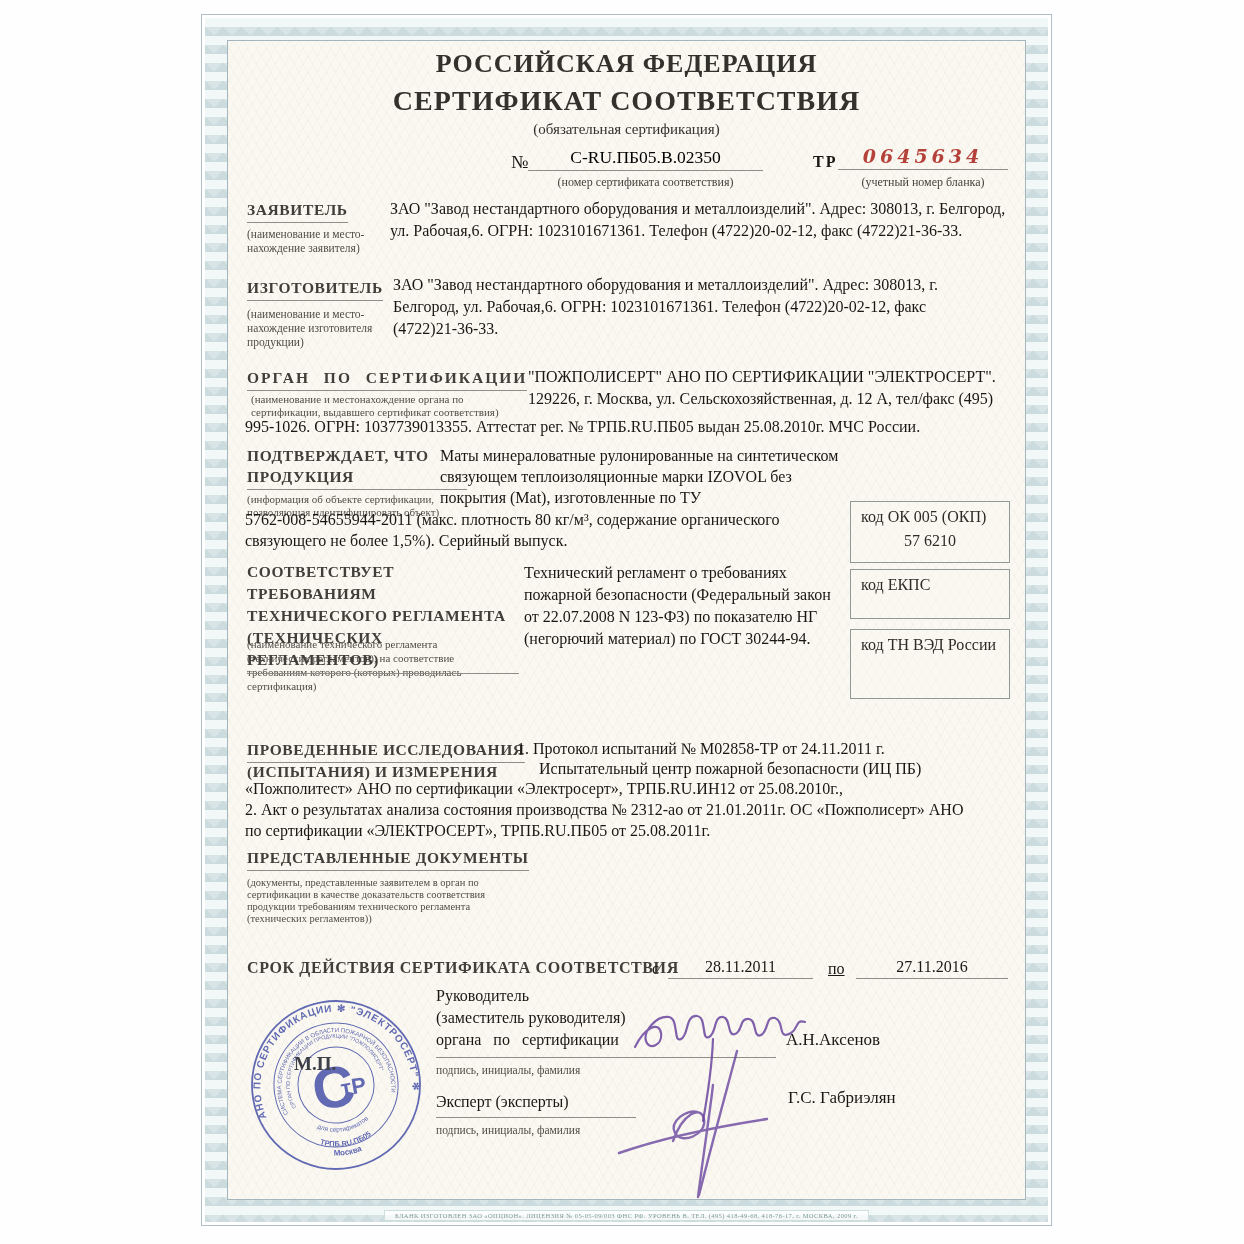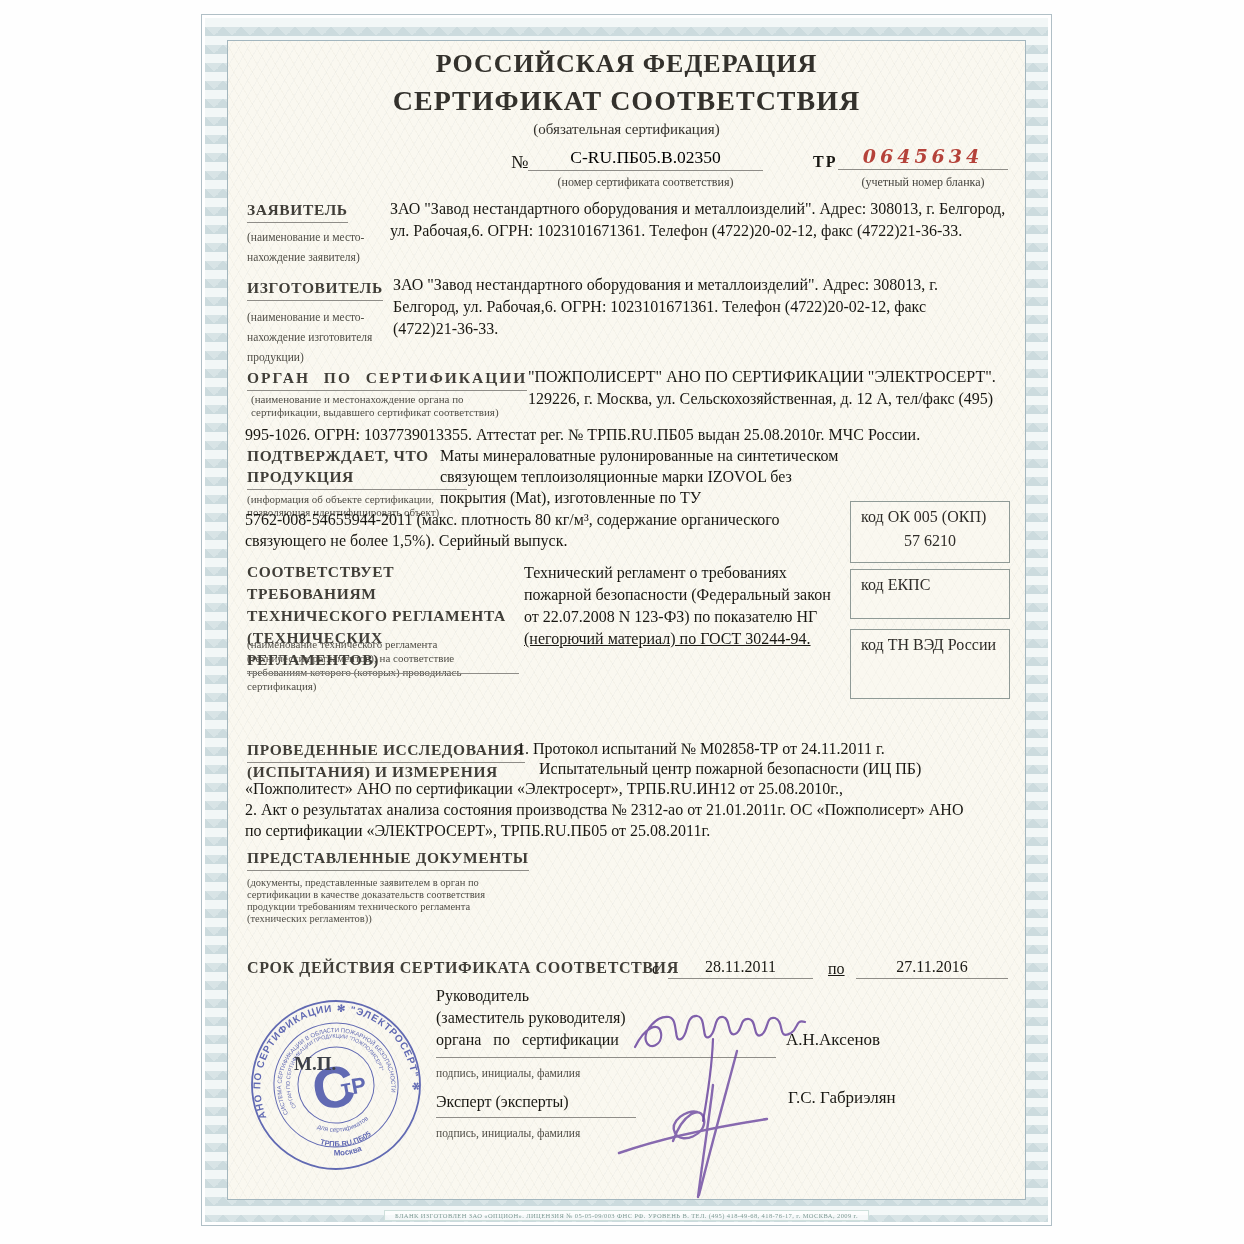--- a/index.html
+++ b/index.html
@@ -18,21 +18,21 @@
         background-color:#faf8f0;
         background-image:
           repeating-linear-gradient(60deg, rgba(196,190,164,.09) 0 1px, transparent 1px 8px),
           repeating-linear-gradient(-60deg, rgba(176,188,198,.09) 0 1px, transparent 1px 8px);}
   .abs{position:absolute;}
   .ttl1{width:100%;text-align:center;font-weight:bold;font-size:26px;letter-spacing:1px;color:#33312c;}
   .ttl2{width:100%;text-align:center;font-weight:bold;font-size:28px;letter-spacing:1px;color:#33312c;}
   .sub{width:100%;text-align:center;font-size:15px;color:#33312c;}
   .lbl{font-weight:bold;font-size:15.5px;letter-spacing:.6px;color:#403e38;line-height:21px;}
   .lbl-u{border-bottom:1px solid #8f8d88;padding-bottom:2px;}
-  .cap{font-size:11.5px;color:#504e47;line-height:20px;}
+  .cap{font-size:11.5px;color:#504e47;line-height:14px;}
   .val{font-size:16px;color:#181712;line-height:22px;}
   .vline{font-size:16px;color:#181712;line-height:20px;white-space:nowrap;}
   .ulc{border-bottom:1px solid #8f8d88;text-align:center;}
   .capc{text-align:center;font-size:12px;color:#45433d;}
   .codebox{border:1px solid #8f9a96;background:rgba(250,248,240,.4);box-sizing:border-box;
            font-size:16px;color:#2e2c28;padding:6px 10px;}
   .rednum{font-family:"DejaVu Serif", serif;font-weight:bold;font-size:19px;letter-spacing:4px;color:#b5423a;font-style:italic;}
   .microfoot{position:absolute;left:0;right:0;bottom:6px;text-align:center;font-size:6.5px;
              color:#7e9a94;letter-spacing:.4px;}
   .microfoot span{background:rgba(255,255,255,.75);padding:1px 10px;border:1px solid #cfe0dc;}
@@ -65,40 +65,40 @@
     <div class="abs lbl lbl-u" style="left:19px;top:236px;">ИЗГОТОВИТЕЛЬ</div>
     <div class="abs cap" style="left:19px;top:266px;width:165px;">(наименование и место-нахождение изготовителя продукции)</div>
     <div class="abs vline" style="left:165px;top:234px;">ЗАО "Завод нестандартного оборудования и металлоизделий". Адрес: 308013, г.</div>
     <div class="abs vline" style="left:165px;top:256px;">Белгород, ул. Рабочая,6. ОГРН: 1023101671361. Телефон (4722)20-02-12, факс</div>
     <div class="abs vline" style="left:165px;top:278px;">(4722)21-36-33.</div>
 
     <div class="abs lbl lbl-u" style="left:19px;top:326px;letter-spacing:2px;word-spacing:8px;">ОРГАН ПО СЕРТИФИКАЦИИ</div>
     <div class="abs cap" style="left:11px;top:352px;width:268px;font-size:11px;line-height:13px;margin-left:12px;">(наименование и местонахождение органа по сертификации, выдавшего сертификат соответствия)</div>
     <div class="abs vline" style="left:300px;top:326px;">"ПОЖПОЛИСЕРТ" АНО ПО СЕРТИФИКАЦИИ "ЭЛЕКТРОСЕРТ".</div>
     <div class="abs vline" style="left:300px;top:348px;">129226, г. Москва, ул. Сельскохозяйственная, д. 12 А, тел/факс (495)</div>
-    <div class="abs vline" style="left:17px;top:384px;text-align:center;">995-1026. ОГРН: 1037739013355. Аттестат рег. № ТРПБ.RU.ПБ05 выдан 25.08.2010г. МЧС России.</div>
+    <div class="abs vline" style="left:17px;top:376px;text-align:center;">995-1026. ОГРН: 1037739013355. Аттестат рег. № ТРПБ.RU.ПБ05 выдан 25.08.2010г. МЧС России.</div>
 
     <div class="abs lbl lbl-u" style="left:19px;top:404px;width:220px;line-height:21px;">ПОДТВЕРЖДАЕТ, ЧТО ПРОДУКЦИЯ</div>
     <div class="abs cap" style="left:19px;top:452px;width:225px;font-size:11px;line-height:13px;">(информация об объекте сертификации, позволяющая идентифицировать объект)</div>
     <div class="abs vline" style="left:212px;top:405px;">Маты минераловатные рулонированные на синтетическом</div>
     <div class="abs vline" style="left:212px;top:426px;">связующем теплоизоляционные марки IZOVOL без</div>
     <div class="abs vline" style="left:212px;top:447px;">покрытия (Mat), изготовленные по ТУ</div>
     <div class="abs vline" style="left:17px;top:469px;">5762-008-54655944-2011 (макс. плотность 80 кг/м³, содержание органического</div>
     <div class="abs vline" style="left:17px;top:490px;">связующего не более 1,5%). Серийный выпуск.</div>
     <div class="abs codebox" style="left:622px;top:460px;width:160px;height:62px;">
       <div>код ОК 005 (ОКП)</div>
       <div style="text-align:center;margin-top:6px;">57 6210</div>
     </div>
 
     <div class="abs cap" style="left:19px;top:596px;width:255px;font-size:11px;line-height:14px;">(наименование технического регламента (технических регламентов), на соответствие требованиям которого (которых) проводилась сертификация)</div>
     <div class="abs lbl lbl-u" style="left:19px;top:520px;width:272px;line-height:22px;">СООТВЕТСТВУЕТ ТРЕБОВАНИЯМ ТЕХНИЧЕСКОГО РЕГЛАМЕНТА (ТЕХНИЧЕСКИХ РЕГЛАМЕНТОВ)</div>
     <div class="abs vline" style="left:296px;top:522px;">Технический регламент о требованиях</div>
     <div class="abs vline" style="left:296px;top:544px;">пожарной безопасности (Федеральный закон</div>
     <div class="abs vline" style="left:296px;top:566px;">от 22.07.2008 N 123-ФЗ) по показателю НГ</div>
-    <div class="abs vline" style="left:296px;top:588px;text-decoration:underline;">(негорючий материал) по ГОСТ 30244-94.</div>
+    <div class="abs vline" style="left:296px;top:588px;">(негорючий материал) по ГОСТ 30244-94.</div>
     <div class="abs codebox" style="left:622px;top:528px;width:160px;height:50px;">
       <div>код ЕКПС</div>
     </div>
     <div class="abs codebox" style="left:622px;top:588px;width:160px;height:70px;">
       <div>код ТН ВЭД России</div>
     </div>
 
     <div class="abs lbl lbl-u" style="left:19px;top:698px;">ПРОВЕДЕННЫЕ ИССЛЕДОВАНИЯ</div>
     <div class="abs lbl" style="left:19px;top:720px;">(ИСПЫТАНИЯ) И ИЗМЕРЕНИЯ</div>
     <div class="abs vline" style="left:289px;top:698px;">1. Протокол испытаний № М02858-ТР от 24.11.2011 г.</div>

